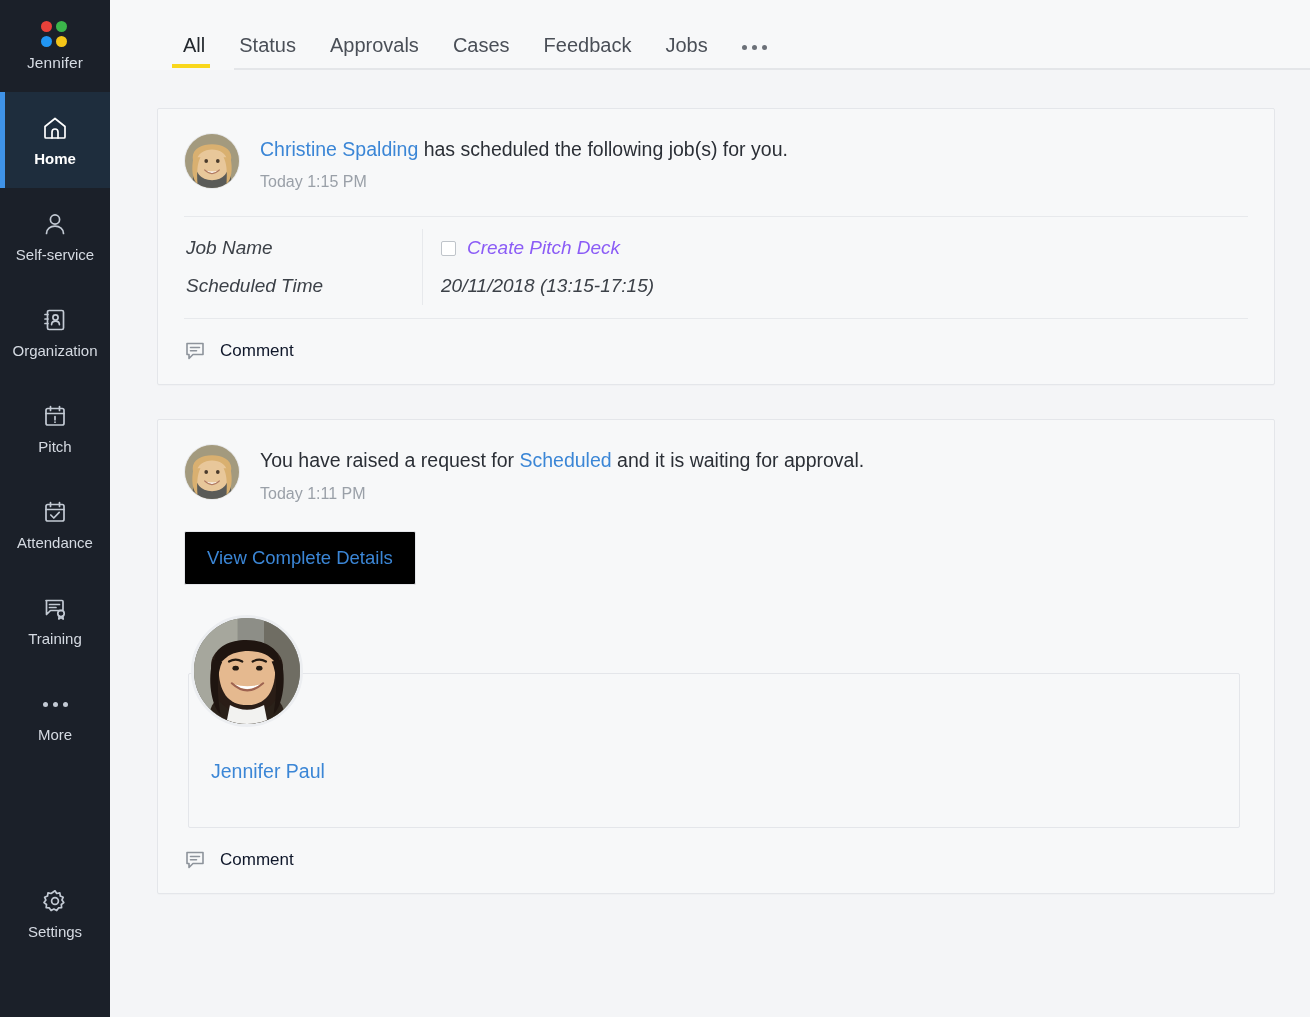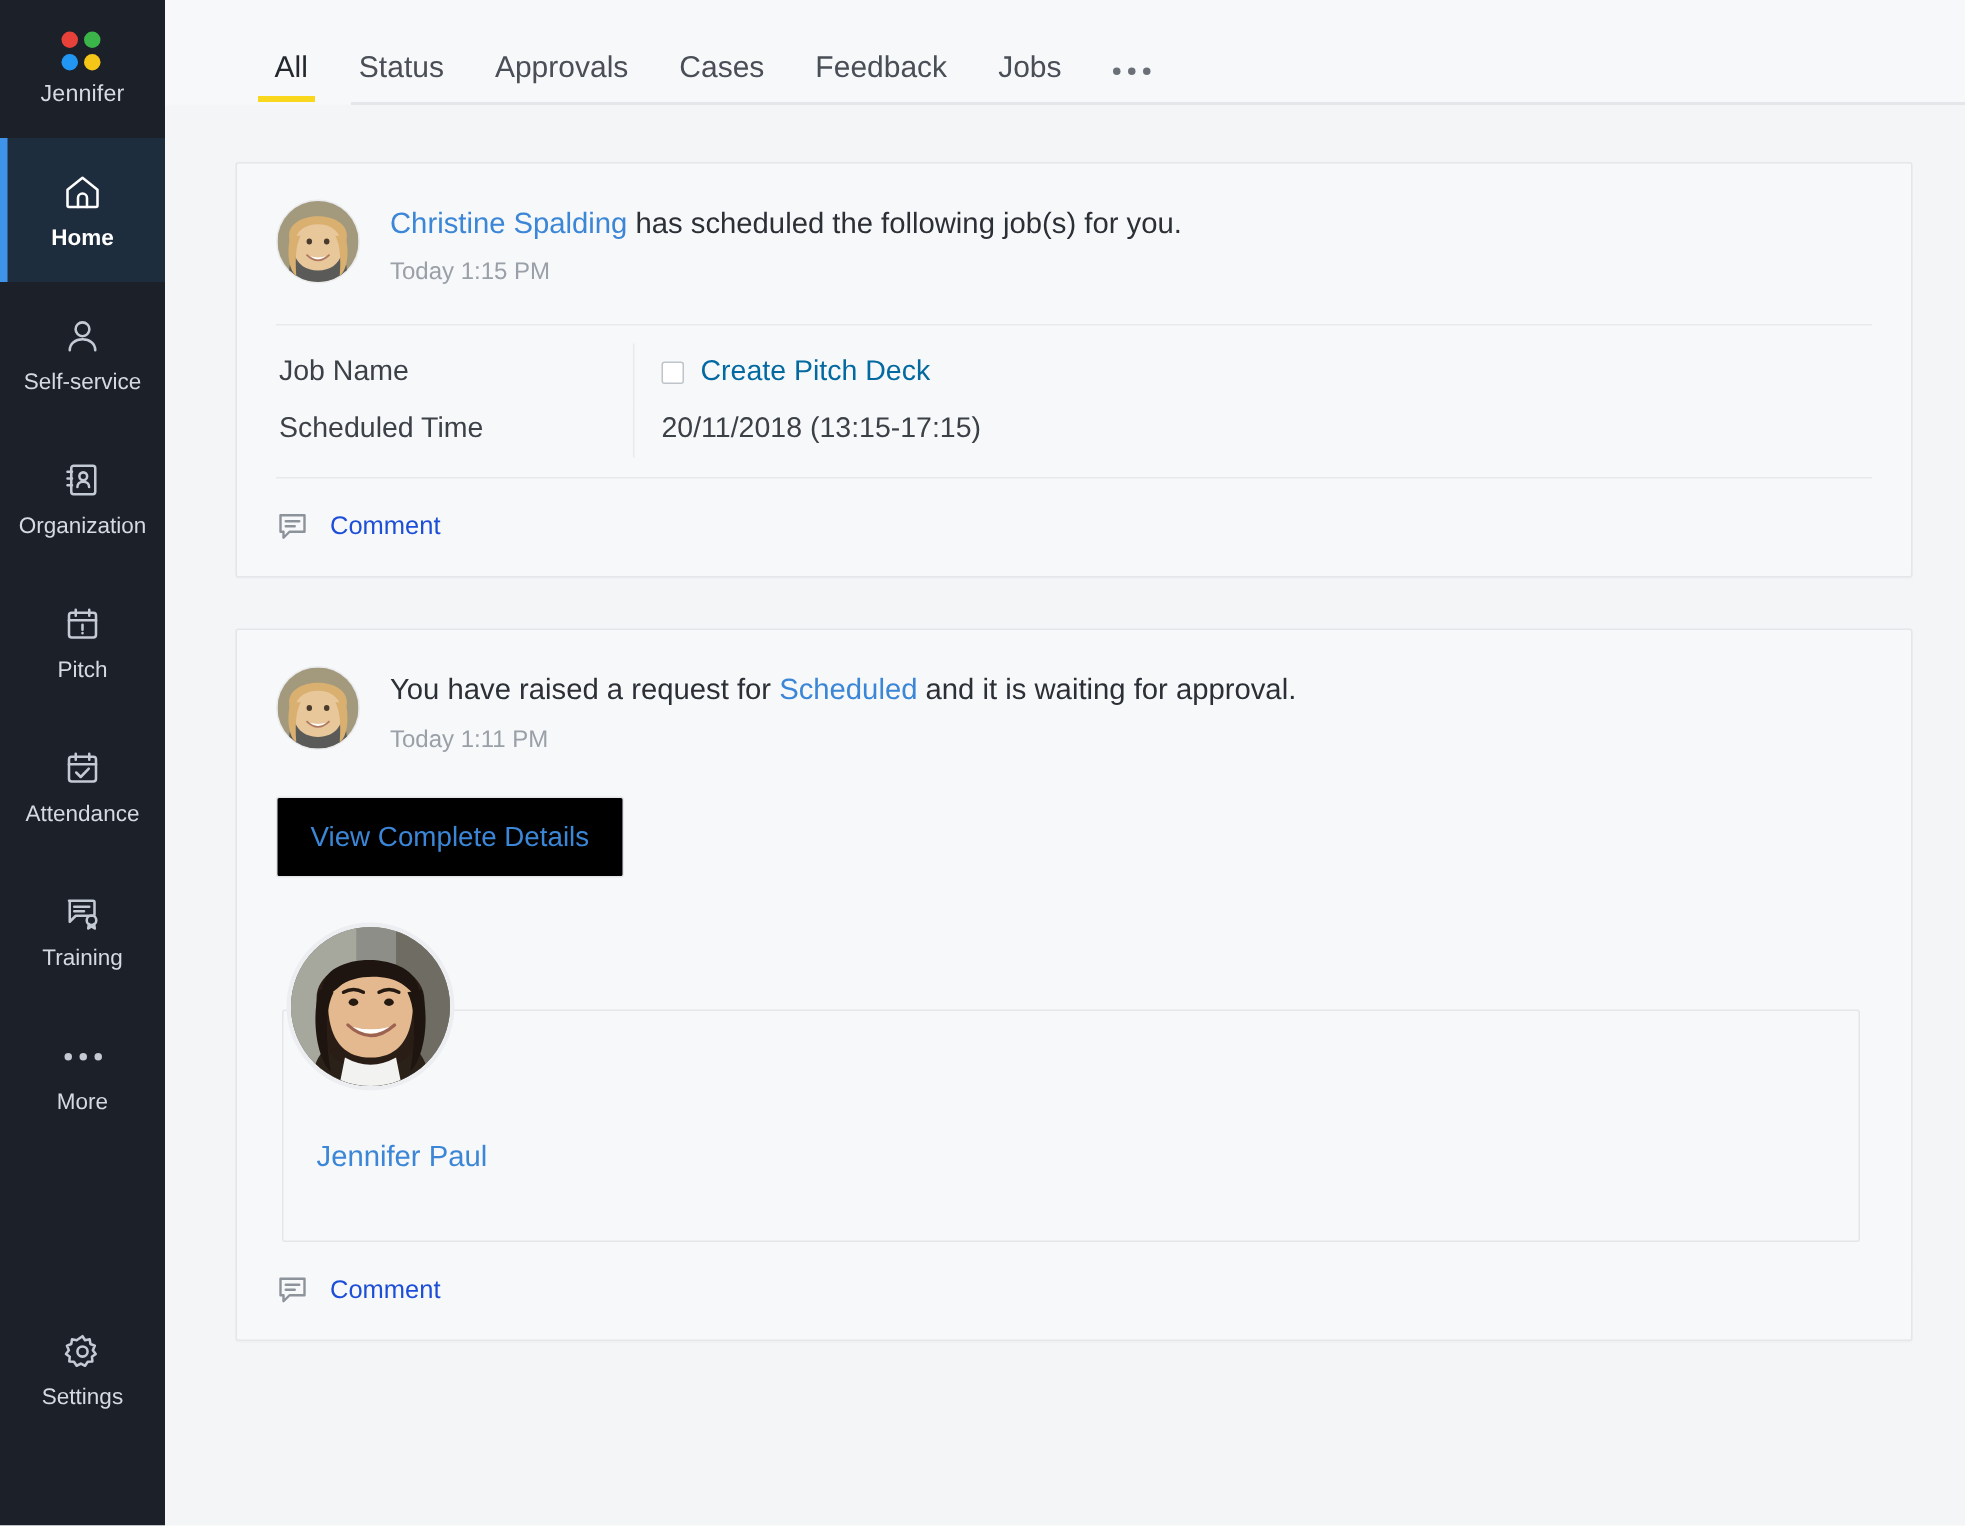--- a/index.html
+++ b/index.html
@@ -183,50 +183,51 @@
     color: #9aa0a8;
     margin-top: 11px;
   }
 
   
   .job-table {
     margin: 19px 26px 0 26px;
     border-top: 1px solid #e7e9ec;
     border-bottom: 1px solid #e7e9ec;
     padding: 12px 0 13px 0;
+    font-style: italic;
   }
   .job-row { display: flex; align-items: center; min-height: 38px; }
   .job-label {
     width: 238px;
     flex: 0 0 238px;
     font-size: 19px;
     color: #3c4148;
     padding-left: 2px;
   }
   .job-sep { width: 1px; align-self: stretch; background: #e7e9ec; margin-right: 18px; }
   .job-value { font-size: 19px; color: #3c4148; display: flex; align-items: center; gap: 11px; }
-  .job-value a { color: #0369a1; text-decoration: none; }
+  .job-value a { color: #8b5cf6; text-decoration: none; }
   .checkbox {
     width: 15px; height: 15px;
     border: 1px solid #bfc4ca;
     border-radius: 2px;
     background: #fff;
     display: inline-block;
     flex: 0 0 15px;
   }
 
   .comment-bar {
     display: flex;
     align-items: center;
     gap: 14px;
     padding: 21px 26px 22px 26px;
   }
   .comment-bar .cmt-ico { width: 22px; height: 22px; display: block; }
   .comment-bar .cmt-ico svg { display: block; width: 22px; height: 22px; }
-  .comment-bar .cmt-label { font-size: 17px; color: #1d4ed8; text-align: right; }
+  .comment-bar .cmt-label { font-size: 17px; color: #0f172a; text-align: right; }
 
   .details-btn {
     display: inline-block;
     margin: 22px 26px 0 26px;
     border: 1px solid #e4e6ea;
     background: #000000;
     padding: 15px 22px;
     font-size: 18.5px;
     color: #3b86d6;
     text-decoration: none;

